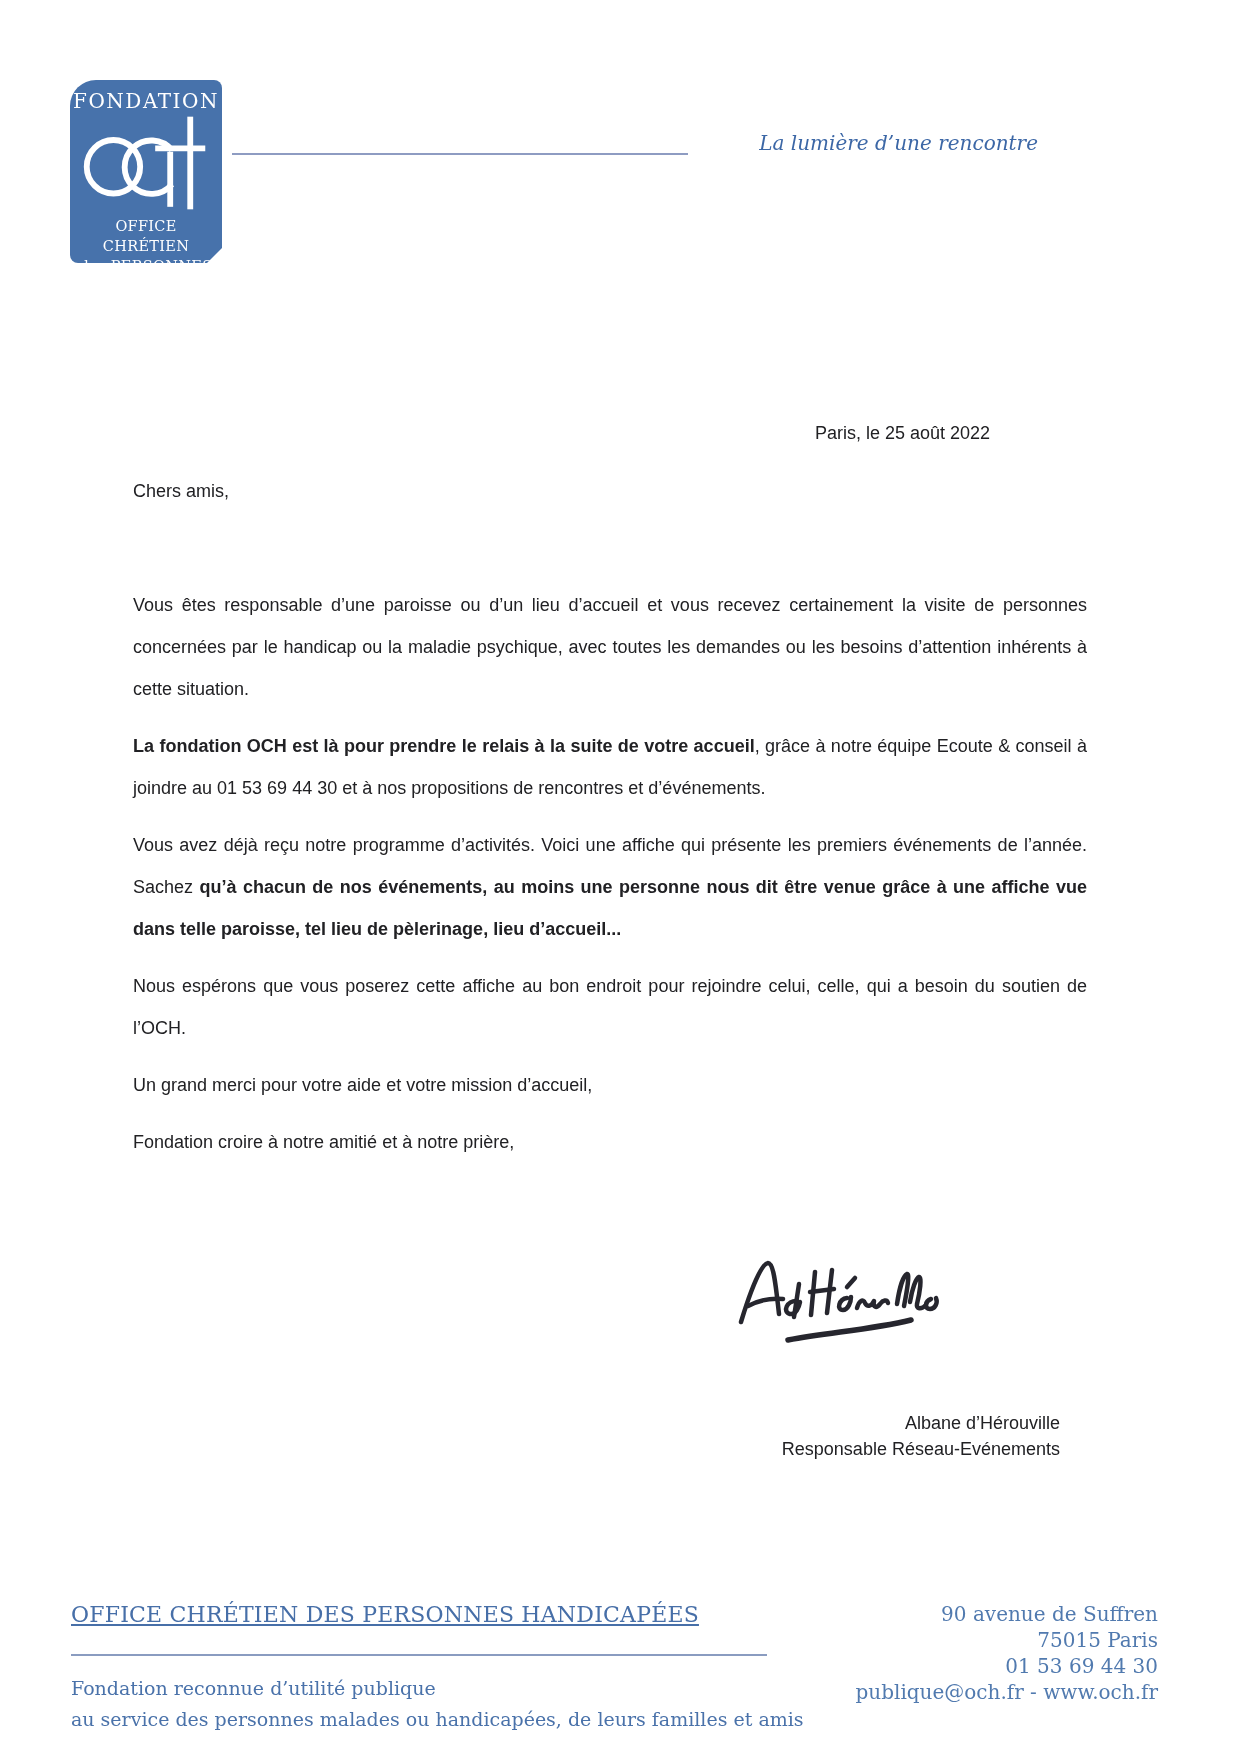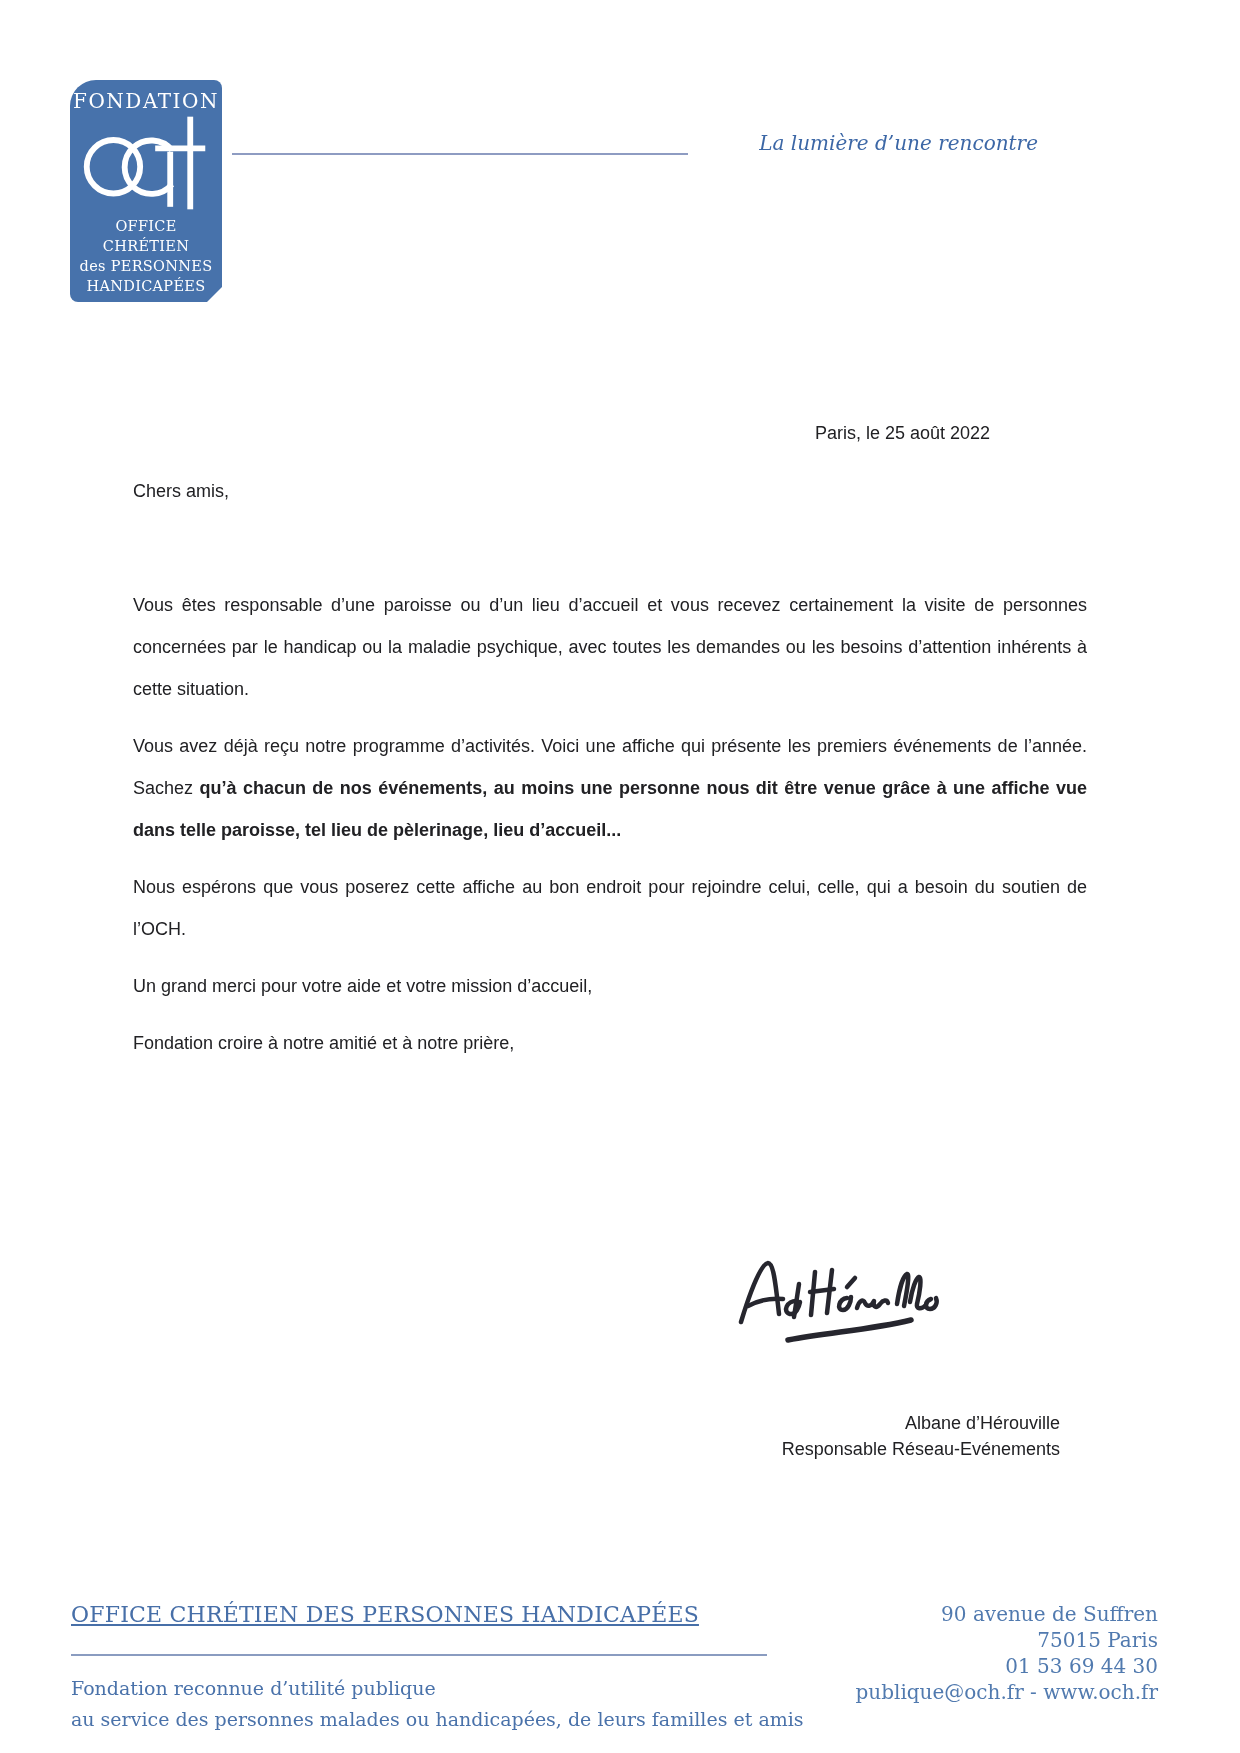--- a/index.html
+++ b/index.html
@@ -7,21 +7,21 @@
     position:relative;
     width:1240px;height:1753px;
     background:#ffffff;
     margin:0 auto;
     overflow:hidden;
     font-family:"Liberation Sans",sans-serif;
     color:#212124;
   }
   
   .logo{
-    position:absolute;left:70px;top:80px;width:152px;height:222px;
+    position:absolute;left:70px;top:80px;width:152px;height:183px;
     background:#4772ab;
     border-radius:26px 8px 8px 8px;
     display:flex;flex-direction:column;align-items:center;
     box-sizing:border-box;padding-top:9px;
   }
   .logo .fold{
     position:absolute;right:0;bottom:0;width:0;height:0;
     border-bottom:15px solid #ffffff;border-left:15px solid transparent;
   }
   .logo-fondation{
@@ -108,20 +108,21 @@
   </div>
 
   <div class="brand-rule"></div>
   <div class="tagline">La lumière d’une rencontre</div>
 
   <div class="date-line">Paris, le 25 août 2022</div>
 
   <div class="content">
     <div class="salutation">Chers amis,</div>
     <p><span>Vous êtes responsable d’une paroisse ou d’un lieu d’accueil et vous recevez certainement la visite de personnes concernées par le handicap ou la maladie psychique, avec toutes les demandes ou les besoins d’attention inhérents à cette situation.</span></p>
+    <p><span class="b">La fondation OCH est là pour prendre le relais à la suite de votre accueil</span><span>, grâce à notre équipe Ecoute &amp; conseil à joindre au 01 53 69 44 30 et à nos propositions de rencontres et d’événements.</span></p>
     <p><span>Vous avez déjà reçu notre programme d’activités. Voici une affiche qui présente les premiers événements de l’année. Sachez </span><span class="b">qu’à chacun de nos événements, au moins une personne nous dit être venue grâce à une affiche vue dans telle paroisse, tel lieu de pèlerinage, lieu d’accueil...</span></p>
     <p><span>Nous espérons que vous poserez cette affiche au bon endroit pour rejoindre celui, celle, qui a besoin du soutien de l’OCH.</span></p>
     <p class="nojust"><span>Un grand merci pour votre aide et votre mission d’accueil,</span></p>
     <p class="nojust"><span>Fondation croire à notre amitié et à notre prière,</span></p>
   </div>
 
   <div class="signature">
     <svg width="215" height="105" viewBox="0 0 215 105" fill="none" stroke="#26262e" stroke-width="4.5" stroke-linecap="round" stroke-linejoin="round">
       <path d="M6 68 C13 45 25 10 33 9 C39 9 41 34 44 60"></path>
       <path d="M13 52 C24 46 36 44 48 45"></path>

